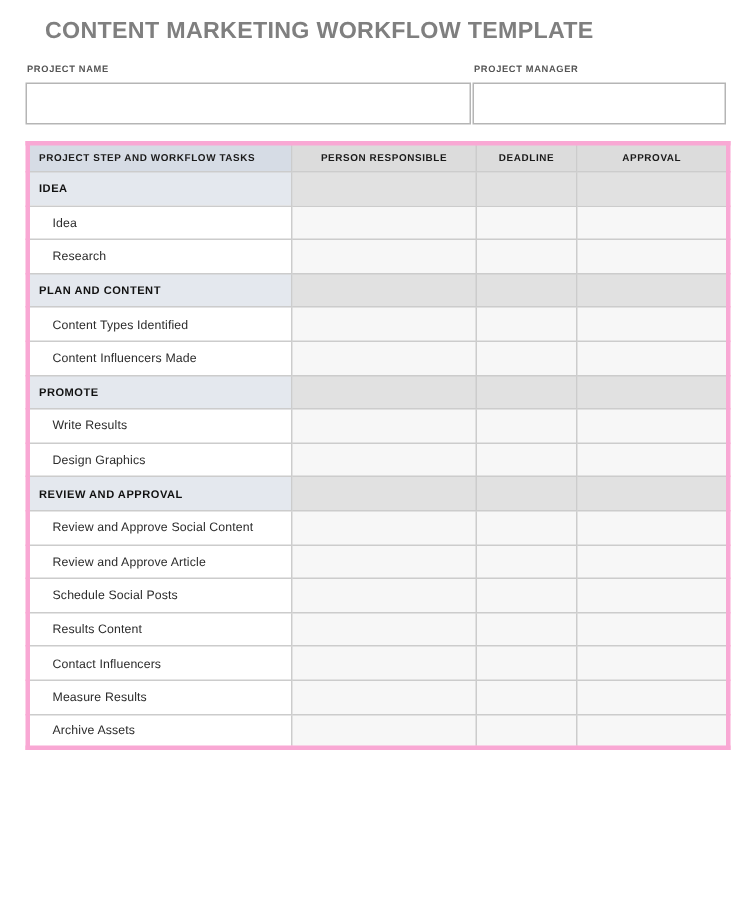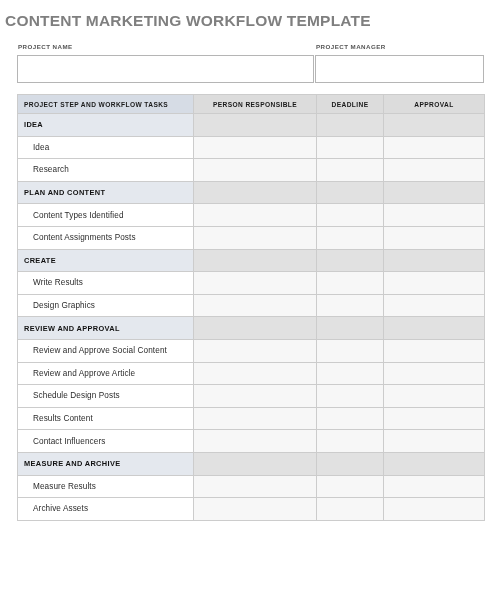--- a/index.html
+++ b/index.html
@@ -18,21 +18,21 @@
     position: relative;
     width: 500px;
     height: 608px;
     background: #ffffff;
     box-sizing: border-box;
   }
 
   
   .doc-title {
     position: absolute;
-    left: 5px;
+    left: 30px;
     top: 12px;
     font-size: 15.5px;
     font-weight: bold;
     letter-spacing: 0.2px;
     color: #7f7f7f;
     white-space: nowrap;
   }
 
   
   .meta-row {
@@ -78,21 +78,21 @@
   .wf-table-wrap {
     position: absolute;
     left: 17px;
     top: 94px;
     width: 467px;
   }
   table.wf-table {
     border-collapse: collapse;
     width: 467px;
     table-layout: fixed;
-    border: 1px solid #f9a8d4;
+    border: 3px solid #f9a8d4;
   }
   table.wf-table td, table.wf-table th {
     border: 1px solid #cccccc;
     padding: 0;
     height: 22.6px;
     vertical-align: middle;
     box-sizing: border-box;
   }
 
   col.c1 { width: 176px; }
@@ -207,27 +207,27 @@
             <td class="sec-cell"></td>
             <td class="sec-cell"></td>
           </tr>
           <tr class="task-row">
             <td class="task-label">Content Types Identified</td>
             <td class="task-cell"></td>
             <td class="task-cell"></td>
             <td class="task-cell"></td>
           </tr>
           <tr class="task-row">
-            <td class="task-label">Content Assignments Posts</td>
-            <td class="task-cell"></td>
-            <td class="task-cell"></td>
-            <td class="task-cell"></td>
-          </tr>
-          <tr class="section-row">
-            <td class="sec-label">CREATE</td>
+            <td class="task-label">Content Influencers Made</td>
+            <td class="task-cell"></td>
+            <td class="task-cell"></td>
+            <td class="task-cell"></td>
+          </tr>
+          <tr class="section-row">
+            <td class="sec-label">PROMOTE</td>
             <td class="sec-cell"></td>
             <td class="sec-cell"></td>
             <td class="sec-cell"></td>
           </tr>
           <tr class="task-row">
             <td class="task-label">Write Results</td>
             <td class="task-cell"></td>
             <td class="task-cell"></td>
             <td class="task-cell"></td>
           </tr>
@@ -249,42 +249,36 @@
             <td class="task-cell"></td>
             <td class="task-cell"></td>
           </tr>
           <tr class="task-row">
             <td class="task-label">Review and Approve Article</td>
             <td class="task-cell"></td>
             <td class="task-cell"></td>
             <td class="task-cell"></td>
           </tr>
           <tr class="task-row">
-            <td class="task-label">Schedule Design Posts</td>
+            <td class="task-label">Schedule Social Posts</td>
             <td class="task-cell"></td>
             <td class="task-cell"></td>
             <td class="task-cell"></td>
           </tr>
           <tr class="task-row">
             <td class="task-label">Results Content</td>
             <td class="task-cell"></td>
             <td class="task-cell"></td>
             <td class="task-cell"></td>
           </tr>
           <tr class="task-row">
             <td class="task-label">Contact Influencers</td>
             <td class="task-cell"></td>
             <td class="task-cell"></td>
             <td class="task-cell"></td>
-          </tr>
-          <tr class="section-row">
-            <td class="sec-label">MEASURE AND ARCHIVE</td>
-            <td class="sec-cell"></td>
-            <td class="sec-cell"></td>
-            <td class="sec-cell"></td>
           </tr>
           <tr class="task-row">
             <td class="task-label">Measure Results</td>
             <td class="task-cell"></td>
             <td class="task-cell"></td>
             <td class="task-cell"></td>
           </tr>
           <tr class="task-row">
             <td class="task-label">Archive Assets</td>
             <td class="task-cell"></td>

